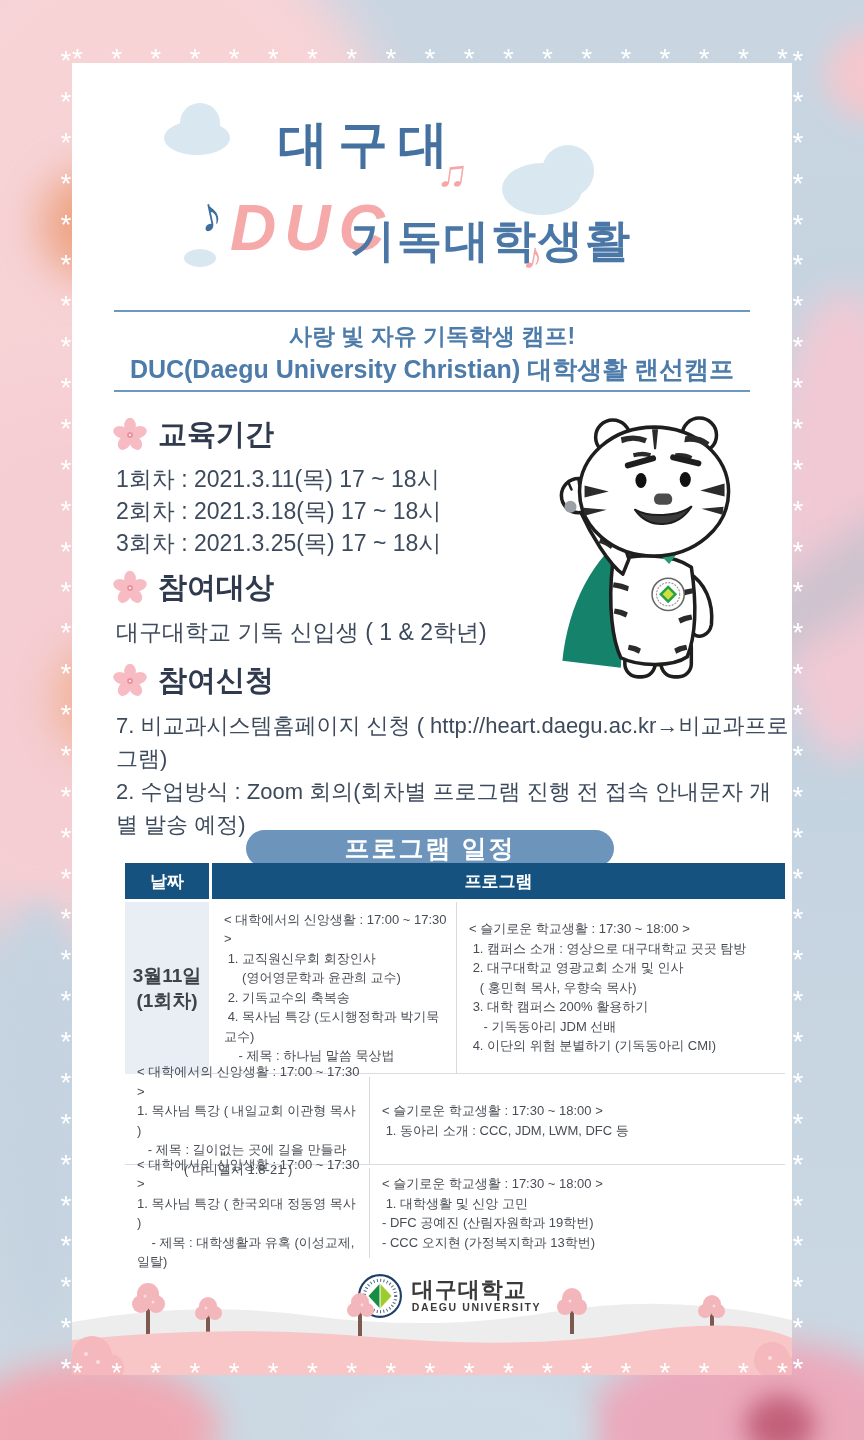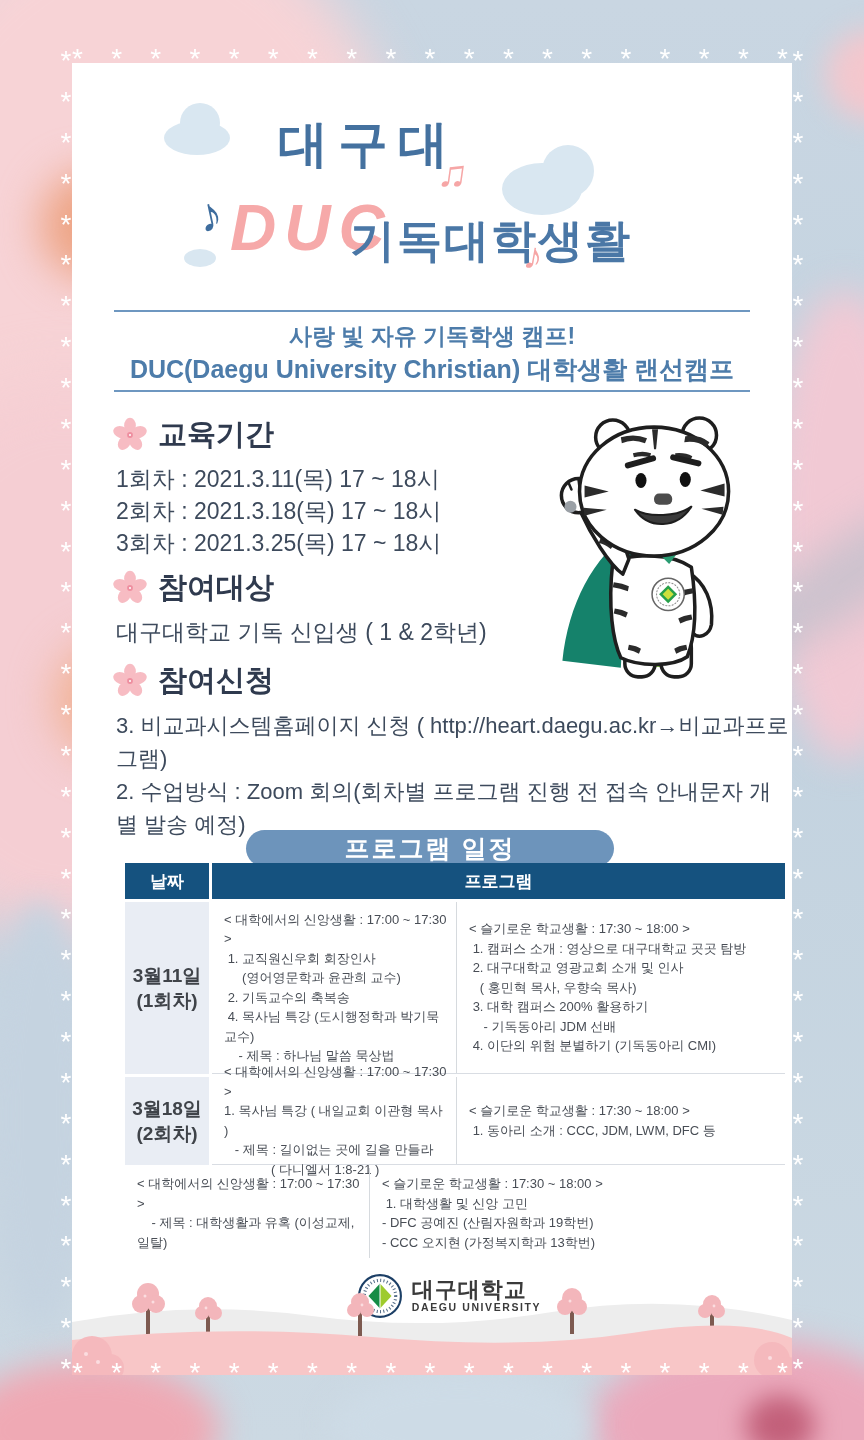--- a/index.html
+++ b/index.html
@@ -180,21 +180,21 @@
             <ellipse cx="20" cy="9.5" rx="6.5" ry="8.8" transform="rotate(216 20 20)"></ellipse>
             <ellipse cx="20" cy="9.5" rx="6.5" ry="8.8" transform="rotate(288 20 20)"></ellipse>
           </g>
           <circle cx="20" cy="20" r="3.2" fill="#ee8fa0"></circle>
             <circle cx="20" cy="20" r="1.1" fill="#fff"></circle>
         </svg>
       </span>
       <span class="sec-title">참여신청</span>
     </div>
     <div class="sec-items">
-        <div class="sec-line">3. 비교과시스템홈페이지 신청 ( http://heart.daegu.ac.kr→비교과프로그램)</div>
+        <div class="sec-line">7. 비교과시스템홈페이지 신청 ( http://heart.daegu.ac.kr→비교과프로그램)</div>
         <div class="sec-line">2. 수업방식 : Zoom 회의(회차별 프로그램 진행 전 접속 안내문자 개별 발송 예정)</div>
       </div>
   </div>
 
   <div class="tiger">
     <svg viewBox="0 0 250 280" width="252" height="282">
       <g stroke-linejoin="round" stroke-linecap="round">
 
         <path d="M112,118 C72,145 48,192 42,248 L100,255 C103,205 110,162 124,132 Z" fill="#15826b"></path>
 
@@ -281,42 +281,39 @@
             <div class="pl"> 2. 대구대학교 영광교회 소개 및 인사</div>
             <div class="pl">   ( 홍민혁 목사, 우향숙 목사)</div>
             <div class="pl"> 3. 대학 캠퍼스 200% 활용하기</div>
             <div class="pl">    - 기독동아리 JDM 선배</div>
             <div class="pl"> 4. 이단의 위험 분별하기 (기독동아리 CMI)</div>
           </div>
       </div>
     </div>
 
     <div class="trow" style="height:88px;">
-      <div class="tdate">
-        <div>3월18일</div>
-        <div>(2회차)</div>
-      </div>
       <div class="tprog">
         <div class="tcell ca">
             <div class="pl">&lt; 대학에서의 신앙생활 : 17:00 ~ 17:30 &gt;</div>
             <div class="pl">1. 목사님 특강 ( 내일교회 이관형 목사 )</div>
             <div class="pl">   - 제목 : 길이없는 곳에 길을 만들라</div>
             <div class="pl">             ( 다니엘서 1:8-21 )</div>
           </div>
         <div class="tcell cb">
             <div class="pl">&lt; 슬기로운 학교생활 : 17:30 ~ 18:00 &gt;</div>
             <div class="pl"> 1. 동아리 소개 : CCC, JDM, LWM, DFC 등</div>
           </div>
       </div>
     </div>
 
     <div class="trow" style="height:90px;">
       <div class="tprog">
         <div class="tcell ca">
             <div class="pl">&lt; 대학에서의 신앙생활 : 17:00 ~ 17:30 &gt;</div>
+            <div class="pl">1. 목사님 특강 ( 한국외대 정동영 목사 )</div>
             <div class="pl">    - 제목 : 대학생활과 유혹 (이성교제, 일탈)</div>
           </div>
         <div class="tcell cb">
             <div class="pl">&lt; 슬기로운 학교생활 : 17:30 ~ 18:00 &gt;</div>
             <div class="pl"> 1. 대학생활 및 신앙 고민</div>
             <div class="pl">- DFC 공예진 (산림자원학과 19학번)</div>
             <div class="pl">- CCC 오지현 (가정복지학과 13학번)</div>
           </div>
       </div>
     </div>

